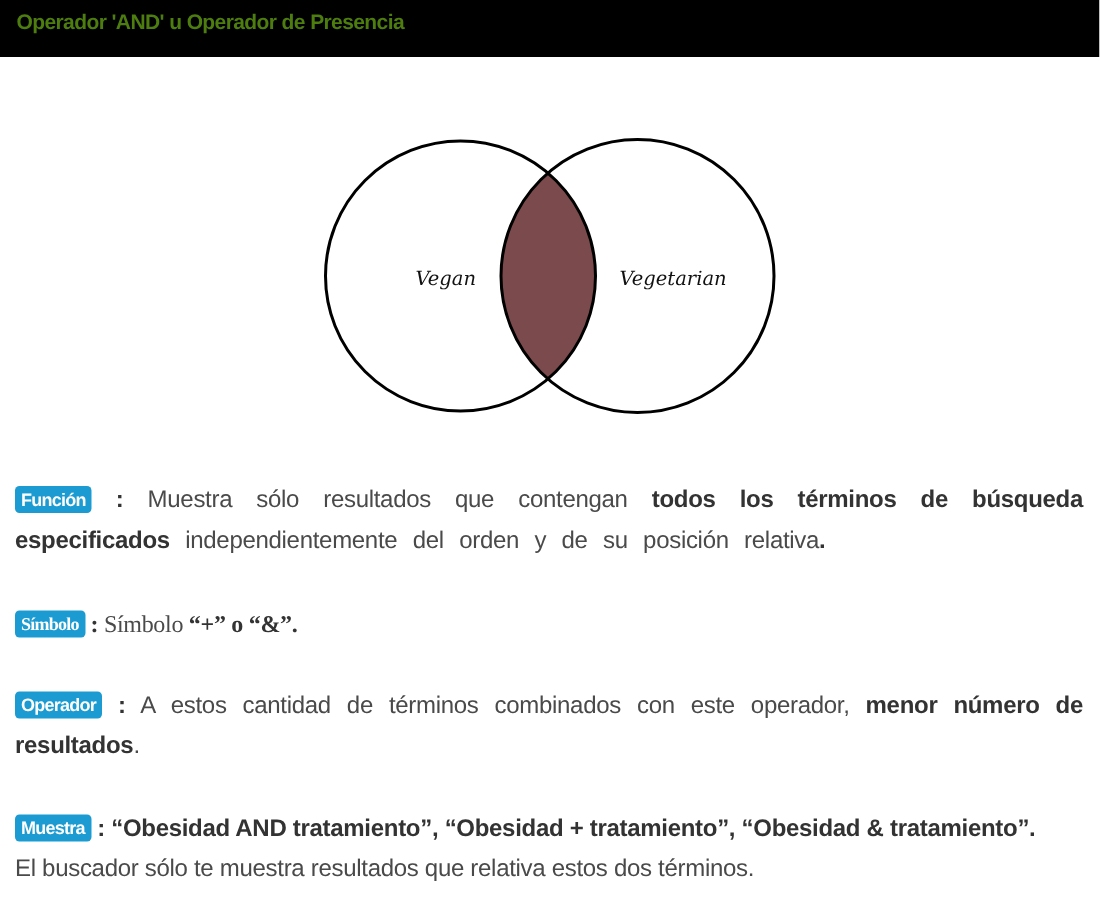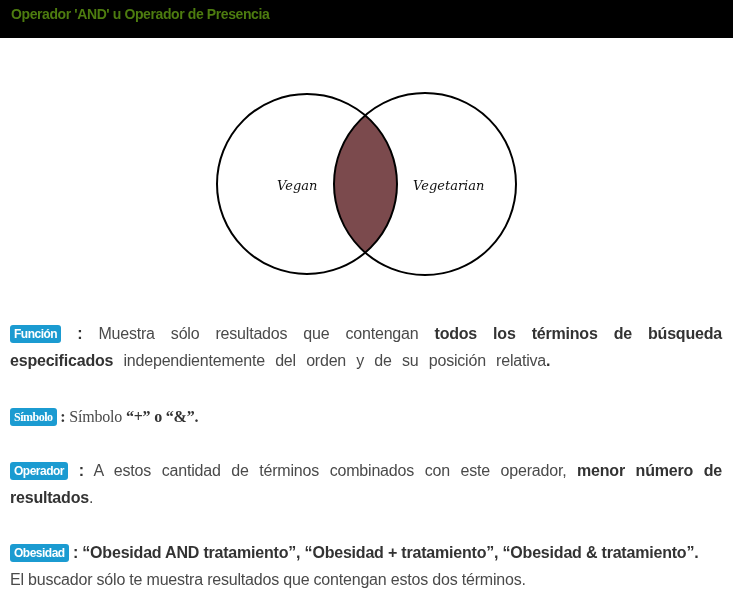--- a/index.html
+++ b/index.html
@@ -51,15 +51,15 @@
 
 <div class="para p2">
   <span class="badge">Símbolo</span><span class="colon"> :</span><span> Símbolo </span><span class="b">“+” o “&amp;”.</span>
 </div>
 
 <div class="para justify p3">
   <span class="badge">Operador</span><span class="colon"> :</span><span> A estos cantidad de términos combinados con este operador, </span><span class="b">menor número de resultados</span><span>.</span>
 </div>
 
 <div class="para p4">
-  <span class="badge">Obesidad</span><span class="colon"> :</span><span class="b"> “Obesidad AND tratamiento”, “Obesidad + tratamiento”, “Obesidad &amp; tratamiento”.</span><br>
-  <span>El buscador sólo te muestra resultados que contengan estos dos términos.</span>
+  <span class="badge">Muestra</span><span class="colon"> :</span><span class="b"> “Obesidad AND tratamiento”, “Obesidad + tratamiento”, “Obesidad &amp; tratamiento”.</span><br>
+  <span>El buscador sólo te muestra resultados que relativa estos dos términos.</span>
 </div>
 
 </body></html>

